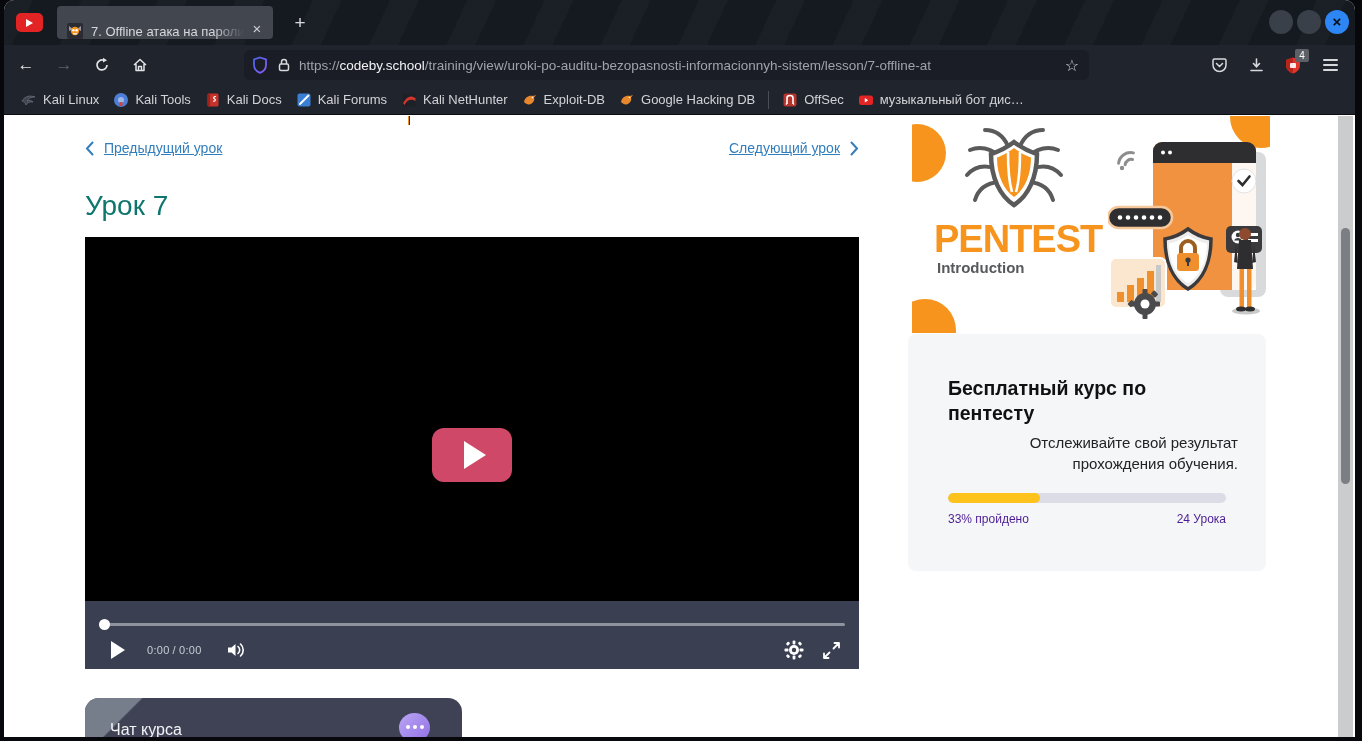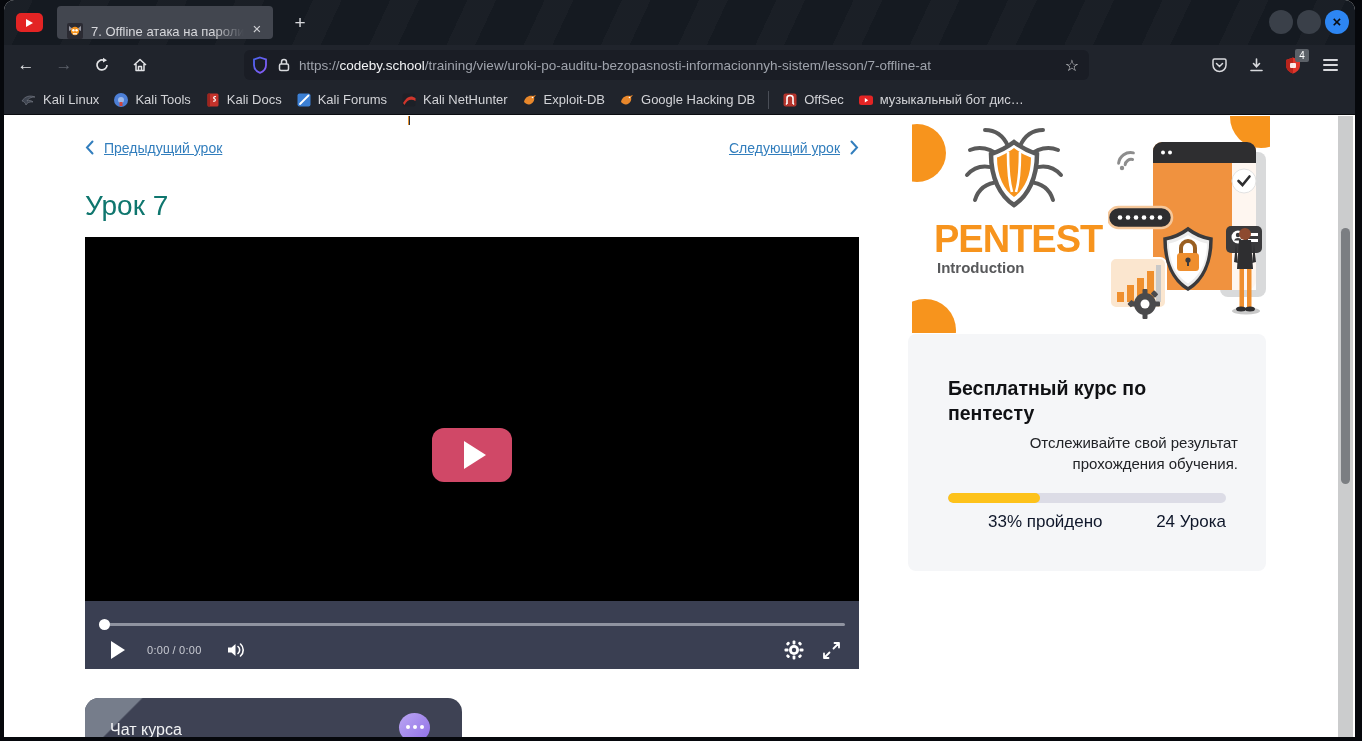--- a/index.html
+++ b/index.html
@@ -56,21 +56,21 @@
   .bm-label { color:#d2d3d7; font-size:13px; white-space:nowrap; }
   .bm-sep { width:1px; height:18px; background:#4a4e57; margin:0 6px; }
   .bm-ic { width:16px; height:16px; display:block; }
 
   
   .content { position:absolute; left:0; top:116px; width:100%; height:621px; background:#ffffff; overflow:hidden; }
   .cut-mark { position:absolute; left:404px; top:0; width:2px; height:9px; background:#2b3340; border-left:1.5px solid #e8912b; }
 
   .main { position:absolute; left:81px; top:0; width:774px; }
   .lesson-nav { position:absolute; left:0; top:24px; width:774px; display:flex; justify-content:space-between; align-items:center; }
-  .lnav { display:flex; align-items:flex-start; gap:10px; color:#327ebd; font-size:14px; }
+  .lnav { display:flex; align-items:flex-end; gap:10px; color:#327ebd; font-size:14px; }
   .lnav a { color:#327ebd; text-decoration:underline; cursor:pointer; }
   .lesson-title { position:absolute; left:0; top:74px; font-size:28px; font-weight:400; color:#0f766e; }
 
   .player { position:absolute; left:0; top:121px; width:664px; height:432px; }
   .video-area { position:absolute; left:0; top:0; width:774px; height:364px; background:#000; }
   .big-play { position:absolute; left:347px; top:191px; width:80px; height:54px; background:#d04867;
       border-radius:12px; display:flex; align-items:center; justify-content:center; cursor:pointer; }
   .big-play-tri { width:0; height:0; border-left:22px solid #fff; border-top:14px solid transparent; border-bottom:14px solid transparent; margin-left:6px; }
   .controls { position:absolute; left:0; top:364px; width:774px; height:68px; background:#3a3f52; }
   .seek { position:absolute; left:14px; right:14px; top:18px; height:11px; }
@@ -106,21 +106,21 @@
   .brand-sub { position:absolute; left:25px; top:143px; font-size:15px; font-weight:bold; color:#58595b; }
   .logo-svg { position:absolute; left:40px; top:4px; }
   .illus-svg { position:absolute; left:196px; top:18px; }
 
   .course-card { position:absolute; left:0; top:218px; width:358px; height:237px; background:#f5f6f8; border-radius:8px; }
   .cc-title { position:absolute; left:40px; top:42px; width:280px; font-size:19.5px; font-weight:bold; color:#101114; line-height:25px; }
   .cc-desc { position:absolute; left:50px; top:98px; width:280px; font-size:15px; color:#212327; line-height:21px;text-align:right; }
   .cc-bar { position:absolute; left:40px; top:159px; width:278px; height:10px; background:#dcdce6; border-radius:5px; overflow:hidden; }
   .cc-fill { height:10px; background:#fdc21b; border-radius:5px; }
   .cc-labels { position:absolute; left:40px; top:178px; width:278px; display:flex; justify-content:space-between; }
-  .cc-labels span { font-size:17px; color:#0f172a;margin-left:40px; }
+  .cc-labels span { font-size:12px; color:#4c1d95; }
 
   
   .scrollbar { position:absolute; right:2px; top:0; width:15px; height:621px; background:#cbcccd; }
   .scroll-thumb { position:absolute; left:3px; top:112px; width:9px; height:256px; background:#7b7e82; border-radius:5px; }
 </style>
 </head>
 <body>
 
 <div class="window">
 <div class="chrome">

